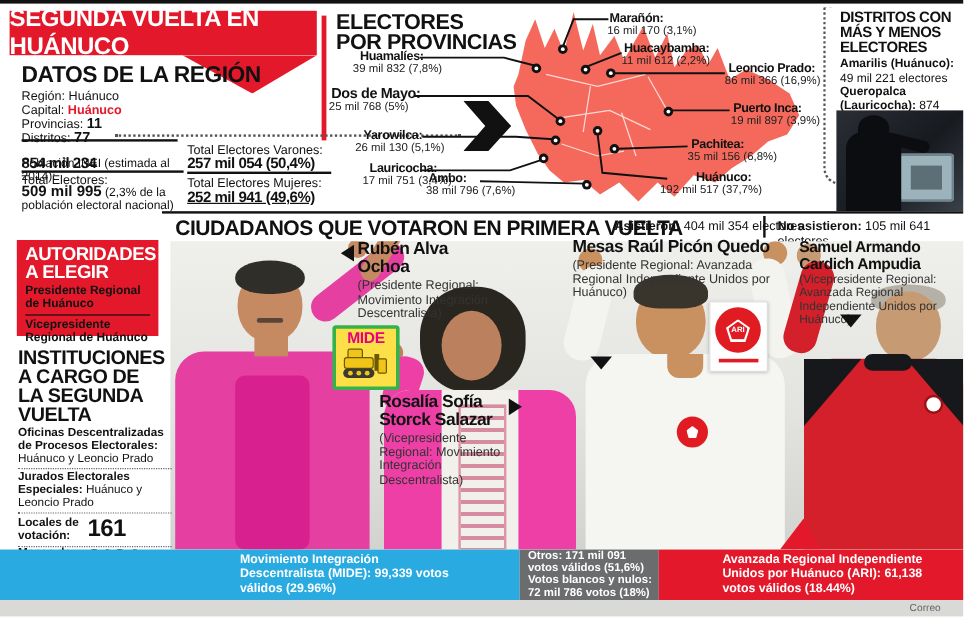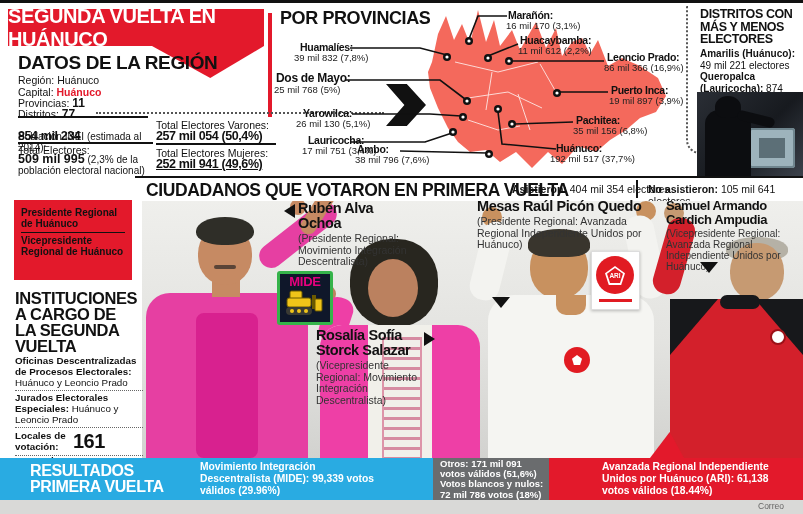--- a/index.html
+++ b/index.html
@@ -63,20 +63,21 @@
   </div>
 
   <div class="abs sm" style="left:156px;top:119px;">Total Electores Varones:</div>
   <div class="abs hd" style="left:156px;top:129px;font-size:12.5px;">257 mil 054 (50,4%)</div>
   <div class="rule" style="left:156px;top:143px;width:120px;height:1.5px;"></div>
   <div class="abs sm" style="left:156px;top:147px;">Total Electores Mujeres:</div>
   <div class="abs hd" style="left:156px;top:157px;font-size:12.5px;text-decoration:underline;">252 mil 941 (49,6%)</div>
 
   <div class="abs" style="left:268px;top:13px;width:4px;height:104px;background:#e3192b;"></div>
   <div class="abs hd" style="left:280px;top:10px;font-size:18px;line-height:17px;">
+    <div>ELECTORES</div>
     <div>POR PROVINCIAS</div>
   </div>
 
   <div class="dotline" style="left:96px;top:112px;width:288px;"></div>
 
   <div class="abs" style="left:386px;top:84px;width:40px;height:42px;background:#111;clip-path:polygon(0 0,52% 0,100% 50%,52% 100%,0 100%,46% 50%);"></div>
 
   <svg class="abs" style="left:260px;top:0;" width="543" height="185" viewBox="260 0 543 185">
     <path d="M 432,62 L 438,34 446,16 454,40 462,24 470,44 478,10 486,42 494,20 500,46 512,30 520,50 536,22 546,48 556,28 562,56 572,42 582,38 590,54 598,40 608,66 622,58 640,66 658,78 666,96 656,112 640,118 626,130 610,140 596,152 578,146 562,164 548,152 532,168 516,152 500,162 486,150 470,152 458,142 448,128 438,108 430,88 428,72 Z" fill="#f4695c"></path>
     <g stroke="#ffffff" stroke-width="1" fill="none" opacity="0.75">
@@ -140,21 +141,21 @@
   <div class="mapname" style="left:508px;top:9px;">Marañón:</div>
   <div class="mapval" style="left:506px;top:20px;">16 mil 170 (3,1%)</div>
   <div class="mapname" style="left:520px;top:34px;">Huacaybamba:</div>
   <div class="mapval" style="left:518px;top:45px;">11 mil 612 (2,2%)</div>
   <div class="mapname" style="left:607px;top:51px;">Leoncio Prado:</div>
   <div class="mapval" style="left:604px;top:62px;">86 mil 366 (16,9%)</div>
   <div class="mapname" style="left:611px;top:84px;">Puerto Inca:</div>
   <div class="mapval" style="left:609px;top:95px;">19 mil 897 (3,9%)</div>
   <div class="mapname" style="left:576px;top:114px;">Pachitea:</div>
   <div class="mapval" style="left:573px;top:125px;">35 mil 156 (6,8%)</div>
-  <div class="mapname" style="left:556px;top:142px;">Huánuco:</div>
+  <div class="mapname" style="left:580px;top:142px;">Huánuco:</div>
   <div class="mapval" style="left:550px;top:153px;">192 mil 517 (37,7%)</div>
 
   <div class="abs" style="left:686px;top:6px;width:16px;height:146px;border-left:2px dotted #555;border-bottom:2px dotted #555;border-bottom-left-radius:14px;"></div>
   <div class="abs hd" style="left:700px;top:8px;width:102px;font-size:12.5px;line-height:12.5px;">DISTRITOS CON MÁS Y MENOS ELECTORES</div>
   <div class="abs" style="left:700px;top:48px;width:100px;font-size:10px;line-height:11.5px;">
     <b>Amarilis (Huánuco):</b><span> 49 mil 221 electores </span><b>Queropalca (Lauricocha):</b><span> 874 electores</span>
   </div>
 
   <div class="abs" style="left:697px;top:92px;width:106px;height:84px;background:linear-gradient(135deg,#2a2e35 0%,#171a1f 55%,#3b414a 100%);overflow:hidden;">
     <div class="abs" style="left:52px;top:36px;width:46px;height:40px;background:#9db3bc;border-radius:3px;box-shadow:inset 0 0 0 2px #6f858e;"></div>
@@ -214,20 +215,21 @@
     <div class="fig" style="left:670px;top:98px;width:133px;height:159px;background:#d3202b;border-radius:24px 24px 0 0;"></div>
     <div class="fig" style="left:670px;top:98px;width:48px;height:56px;background:#17181b;clip-path:polygon(0 0,100% 0,0 100%);"></div>
     <div class="fig" style="left:755px;top:98px;width:48px;height:56px;background:#17181b;clip-path:polygon(0 0,100% 0,100% 100%);"></div>
     <div class="fig" style="left:720px;top:94px;width:40px;height:14px;background:#17181b;border-radius:7px;"></div>
     <div class="fig" style="left:770px;top:128px;width:12px;height:12px;background:#fff;border:2px solid #9c1118;border-radius:50%;"></div>
   </div>
 
   <div class="abs" style="left:0;top:201px;width:142px;height:257px;background:#fff;"></div>
 
   <div class="abs" style="left:14px;top:200px;width:118px;height:80px;background:#e3192b;padding:5px 7px;box-sizing:border-box;">
+    <div class="hd" style="color:#fff;font-size:15.5px;line-height:15px;">AUTORIDADES A ELEGIR</div>
     <div style="font-weight:bold;font-size:10px;line-height:10.5px;color:#111;margin-top:3px;border-bottom:1.5px solid #111;padding-bottom:3px;">Presidente Regional de Huánuco</div>
     <div style="font-weight:bold;font-size:10px;line-height:10.5px;color:#111;margin-top:3px;">Vicepresidente Regional de Huánuco</div>
   </div>
 
   <div class="abs hd" style="left:15px;top:290px;width:125px;font-size:16.5px;line-height:16px;">INSTITUCIONES A CARGO DE LA SEGUNDA VUELTA</div>
   <div class="abs" style="left:15px;top:356px;width:128px;font-size:9.8px;line-height:10.8px;border-bottom:1.5px dotted #666;padding-bottom:2px;">
     <b>Oficinas Descentralizadas de Procesos Electorales:</b><span> Huánuco y Leoncio Prado</span>
   </div>
   <div class="abs" style="left:15px;top:393px;width:128px;font-size:9.8px;line-height:10.8px;border-bottom:1.5px dotted #666;padding-bottom:2px;">
     <b>Jurados Electorales Especiales:</b><span> Huánuco y Leoncio Prado</span>
@@ -240,21 +242,21 @@
     <b style="font-size:9.8px;line-height:10.5px;width:58px;">Mesas de sufragio:</b>
     <b style="font-size:20px;letter-spacing:-0.5px;">2184</b>
   </div>
 
   <div class="abs tri-left" style="left:284px;top:204px;"></div>
   <div class="abs" style="left:298px;top:201px;width:118px;">
     <div class="cand-name">Rubén Alva Ochoa</div>
     <div class="cand-role">(Presidente Regional: Movimiento Integración Descentralista)</div>
   </div>
 
-  <div class="abs" style="left:277px;top:271px;width:50px;height:48px;background:#0f172a;border:3px solid #35b34a;border-radius:3px;text-align:center;">
+  <div class="abs" style="left:277px;top:271px;width:50px;height:48px;background:#fde047;border:3px solid #35b34a;border-radius:3px;text-align:center;">
     <div style="font-weight:bold;font-size:13px;color:#e6007e;letter-spacing:-0.3px;">MIDE</div>
     <svg width="42" height="28" viewBox="0 0 42 28">
       <rect x="6" y="2" width="12" height="9" rx="1.5" fill="#f0c419" stroke="#6b5900" stroke-width="1"></rect>
       <rect x="3" y="9" width="24" height="9" rx="2" fill="#f0c419" stroke="#6b5900" stroke-width="1"></rect>
       <rect x="28" y="6" width="4" height="14" fill="#6b5900"></rect>
       <rect x="31" y="10" width="7" height="12" rx="1" fill="#f0c419" stroke="#6b5900" stroke-width="1"></rect>
       <rect x="2" y="18" width="26" height="8" rx="4" fill="#3a3a33"></rect>
       <circle cx="8" cy="22" r="2" fill="#f0c419"></circle>
         <circle cx="15" cy="22" r="2" fill="#f0c419"></circle>
         <circle cx="22" cy="22" r="2" fill="#f0c419"></circle>
@@ -283,21 +285,20 @@
     <div class="abs" style="left:7px;top:47px;width:33px;height:3px;background:#e11b22;"></div>
   </div>
 
   <div class="abs" style="left:666px;top:199px;width:136px;">
     <div class="cand-name" style="font-size:13px;line-height:13.5px;">Samuel Armando Cardich Ampudia</div>
     <div class="cand-role" style="font-size:10px;line-height:11px;">(Vicepresidente Regional: Avanzada Regional Independiente Unidos por Huánuco)</div>
   </div>
   <div class="abs tri-down" style="left:700px;top:262px;"></div>
 
   <div class="abs" style="left:0;top:458px;width:433px;height:42px;background:#29abe2;"></div>
-  <div class="abs hd" style="left:30px;top:463px;width:170px;font-size:16px;line-height:16px;color:#fff;">RESULTADOS PRIMERA VUELTA</div>
   <div class="abs" style="left:200px;top:461px;width:180px;font-weight:bold;font-size:10.3px;line-height:12px;color:#fff;">Movimiento Integración Descentralista (MIDE): 99,339 votos válidos (29.96%)</div>
 
   <div class="abs" style="left:433px;top:458px;width:116px;height:42px;background:#6a6c6e;"></div>
   <div class="abs" style="left:440px;top:459px;width:106px;font-weight:bold;font-size:9.5px;line-height:10.2px;color:#fff;">
     <div>Otros: 171 mil 091 votos válidos (51,6%)</div>
     <div>Votos blancos y nulos: 72 mil 786 votos (18%)</div>
   </div>
 
   <div class="abs" style="left:549px;top:458px;width:254px;height:42px;background:#e3192b;"></div>
   <div class="abs" style="left:650px;top:432px;width:34px;height:26px;background:#e3192b;clip-path:polygon(58% 0,100% 100%,0 100%);"></div>

